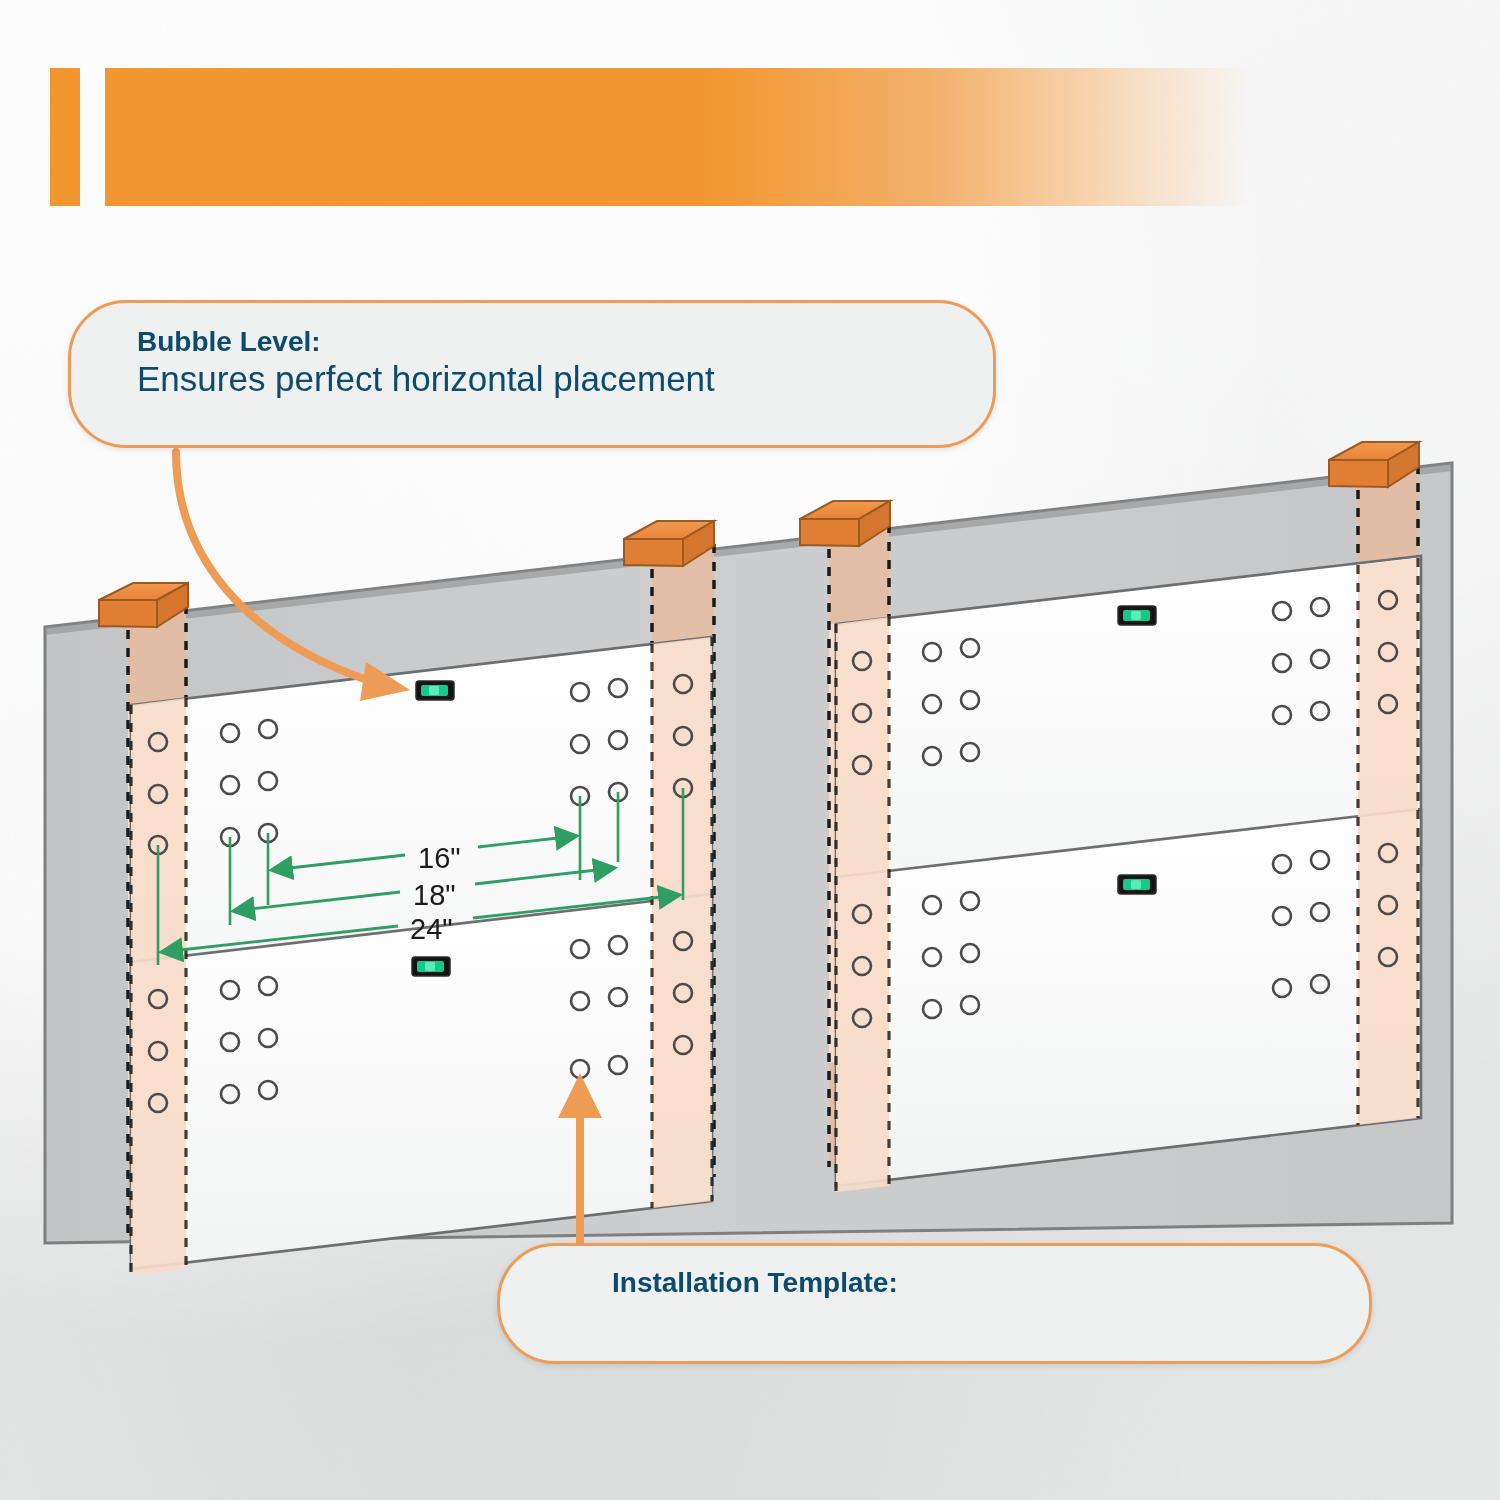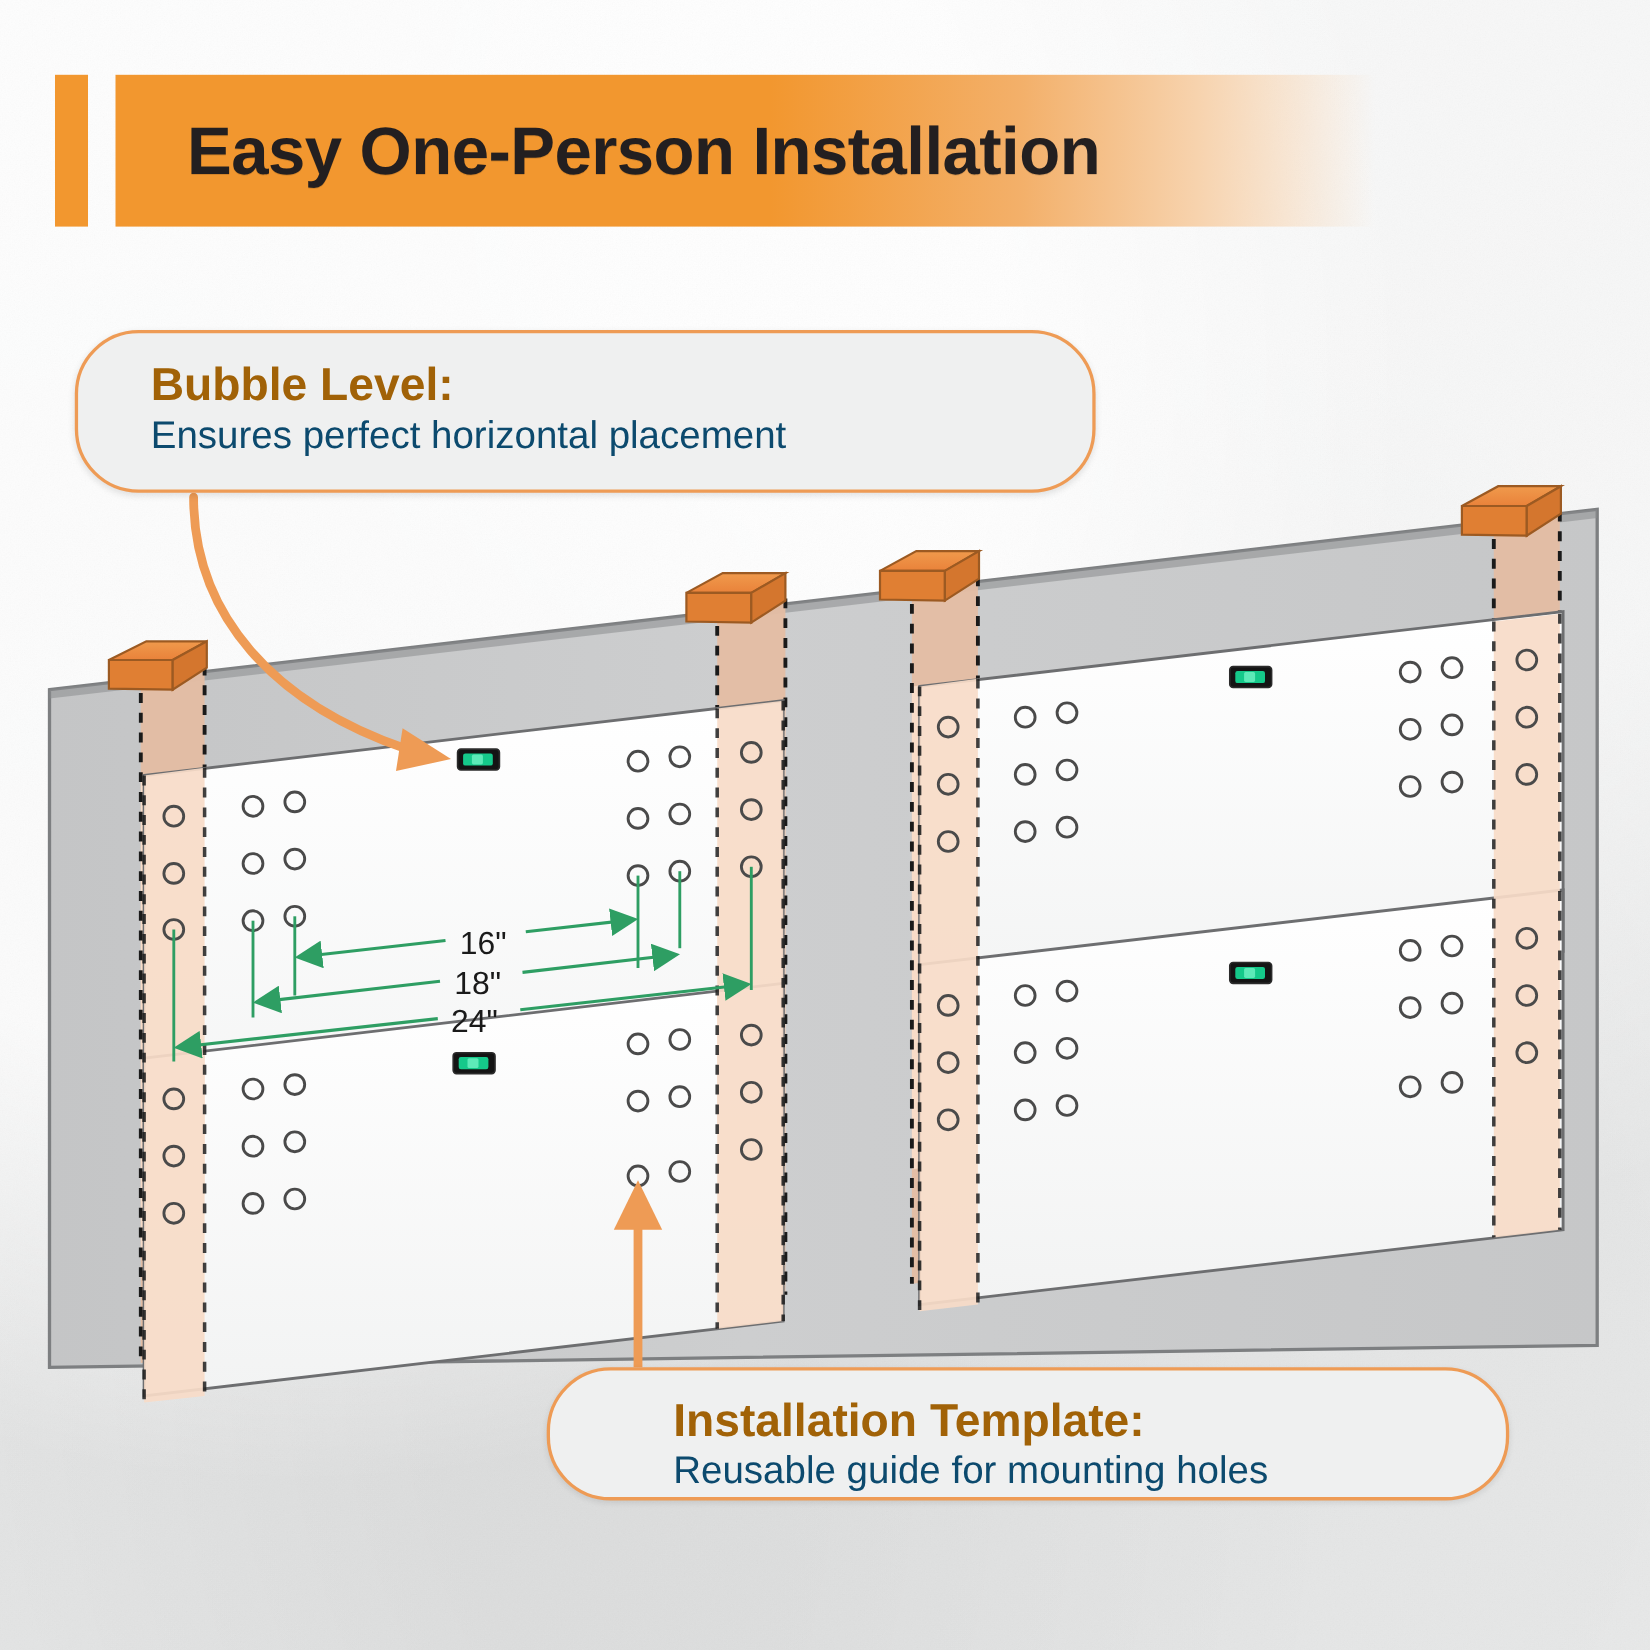--- a/index.html
+++ b/index.html
@@ -46,21 +46,21 @@
 
   
   .callout{
     position:absolute;
     background:#eff0f0;
     border:3px solid #EE9B55;
     border-radius:58px;
     box-shadow:0 2px 6px rgba(0,0,0,.10);
     box-sizing:border-box;
   }
-  .callout-title{font-size:42px;font-weight:bold;color:#a16207;line-height:1.18;}
+  .callout-title{font-size:28px;font-weight:bold;color:#0c4a6e;line-height:1.18;}
   .callout-sub{font-size:35px;font-weight:normal;color:#0c4a6e;line-height:1.22;}
   #callout-bubble-level{left:68px;top:300px;width:928px;height:148px;padding:22px 0 0 66px;}
   #callout-install-template{left:497px;top:1243px;width:875px;height:121px;padding:20px 0 0 112px;}
 
   
   .dim-label{
     position:absolute;color:#1a1a1a;font-size:29px;font-weight:normal;
     font-family:"Liberation Sans", sans-serif;white-space:nowrap;
   }
 
@@ -338,28 +338,26 @@
 
   <g>
     <path d="M580,1243 L580,1110" fill="none" stroke="#EE9B55" stroke-width="8" stroke-linecap="butt"></path>
     <polygon points="580,1073 602,1118 558,1118" fill="#EE9B55"></polygon>
   </g>
 </svg>
 
 <div id="header-banner">
   <div id="banner-accent-bar"></div>
   <div id="banner-band"></div>
-  <div id="banner-title">Easy One-Person Installation</div>
 </div>
 
 <div class="callout" id="callout-bubble-level">
   <div class="callout-title">Bubble Level:</div>
   <div class="callout-sub">Ensures perfect horizontal placement</div>
 </div>
 
 <div class="callout" id="callout-install-template">
   <div class="callout-title">Installation Template:</div>
-  <div class="callout-sub">Reusable guide for mounting holes</div>
 </div>
 
 <div class="dim-label" style="left:418px;top:842px;">16"</div>
 <div class="dim-label" style="left:413px;top:879px;">18"</div>
 <div class="dim-label" style="left:410px;top:913px;">24"</div>
 
 </body></html>

